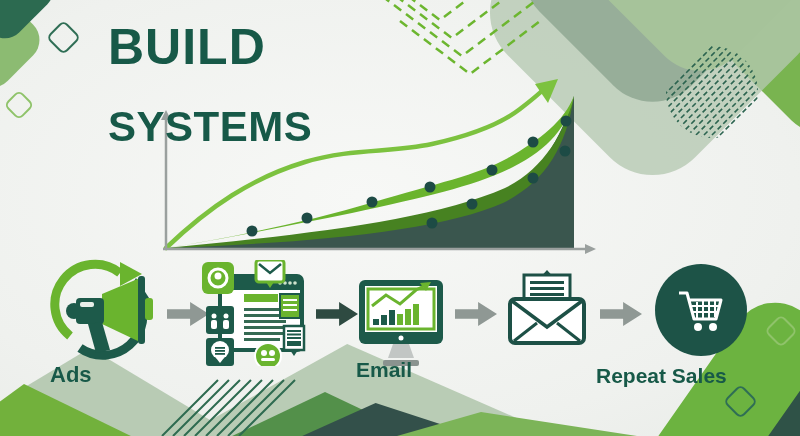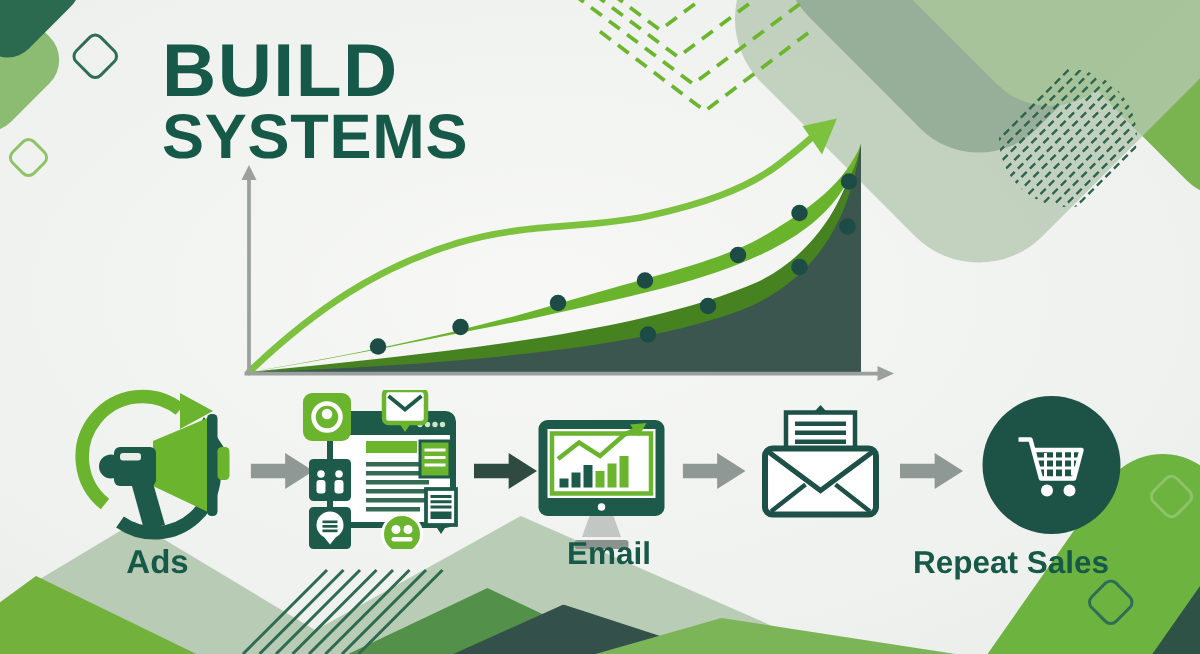--- a/index.html
+++ b/index.html
@@ -28,30 +28,30 @@
   .bc-light{left:390px;top:412px;width:260px;height:26px;background:#7cb458;clip-path:polygon(35% 0,100% 100%,0 100%);}
   
   .diamond{position:absolute;border-radius:6px;transform:rotate(45deg);background:transparent;}
   .d1{left:51px;top:25px;width:21px;height:21px;border:2.5px solid #2f6e55;}
   .d2{left:8px;top:94px;width:18px;height:18px;border:2px solid #8fc36a;}
   .d3{left:769px;top:319px;width:20px;height:20px;border:2px solid #8fc36a;}
   .d4{left:728px;top:389px;width:21px;height:21px;border:2px solid #2f6e55;}
   
   .title{position:absolute;left:108px;top:24px;color:#175948;font-weight:bold;line-height:.94;z-index:3;}
   .title .l1{font-size:50px;letter-spacing:1px;}
-  .title .l2{font-size:42px;letter-spacing:.5px;}
+  .title .l2{font-size:42px;letter-spacing:.5px;margin-top:36px;}
   
   .overlay{position:absolute;left:0;top:0;z-index:2;pointer-events:none;}
   
   .step{position:absolute;z-index:3;}
   .flow-arrow{position:absolute;z-index:3;width:42px;height:24px;top:302px;
     clip-path:polygon(0 30%,55% 30%,55% 0,100% 50%,55% 100%,55% 70%,0 70%);}
   .flow-arrow.gray{background:#8f9894;}
   .flow-arrow.dark{background:#2e4a41;}
-  .step-label{position:absolute;z-index:3;color:#175948;font-weight:bold;text-align:center;font-size:22px;}
+  .step-label{position:absolute;z-index:3;color:#175948;font-weight:bold;font-size:22px;}
   .lbl-ads{left:50px;top:362px;width:110px;}
   .lbl-email{left:356px;top:358px;width:100px;font-size:21px;}
   .lbl-repeat{left:596px;top:364px;width:156px;font-size:21px;}
   .cart-circle{position:absolute;left:655px;top:264px;width:92px;height:92px;border-radius:50%;background:#1d5347;z-index:3;
     display:flex;align-items:center;justify-content:center;}
 </style>
 </head>
 <body>
 
 <div class="canvas">

